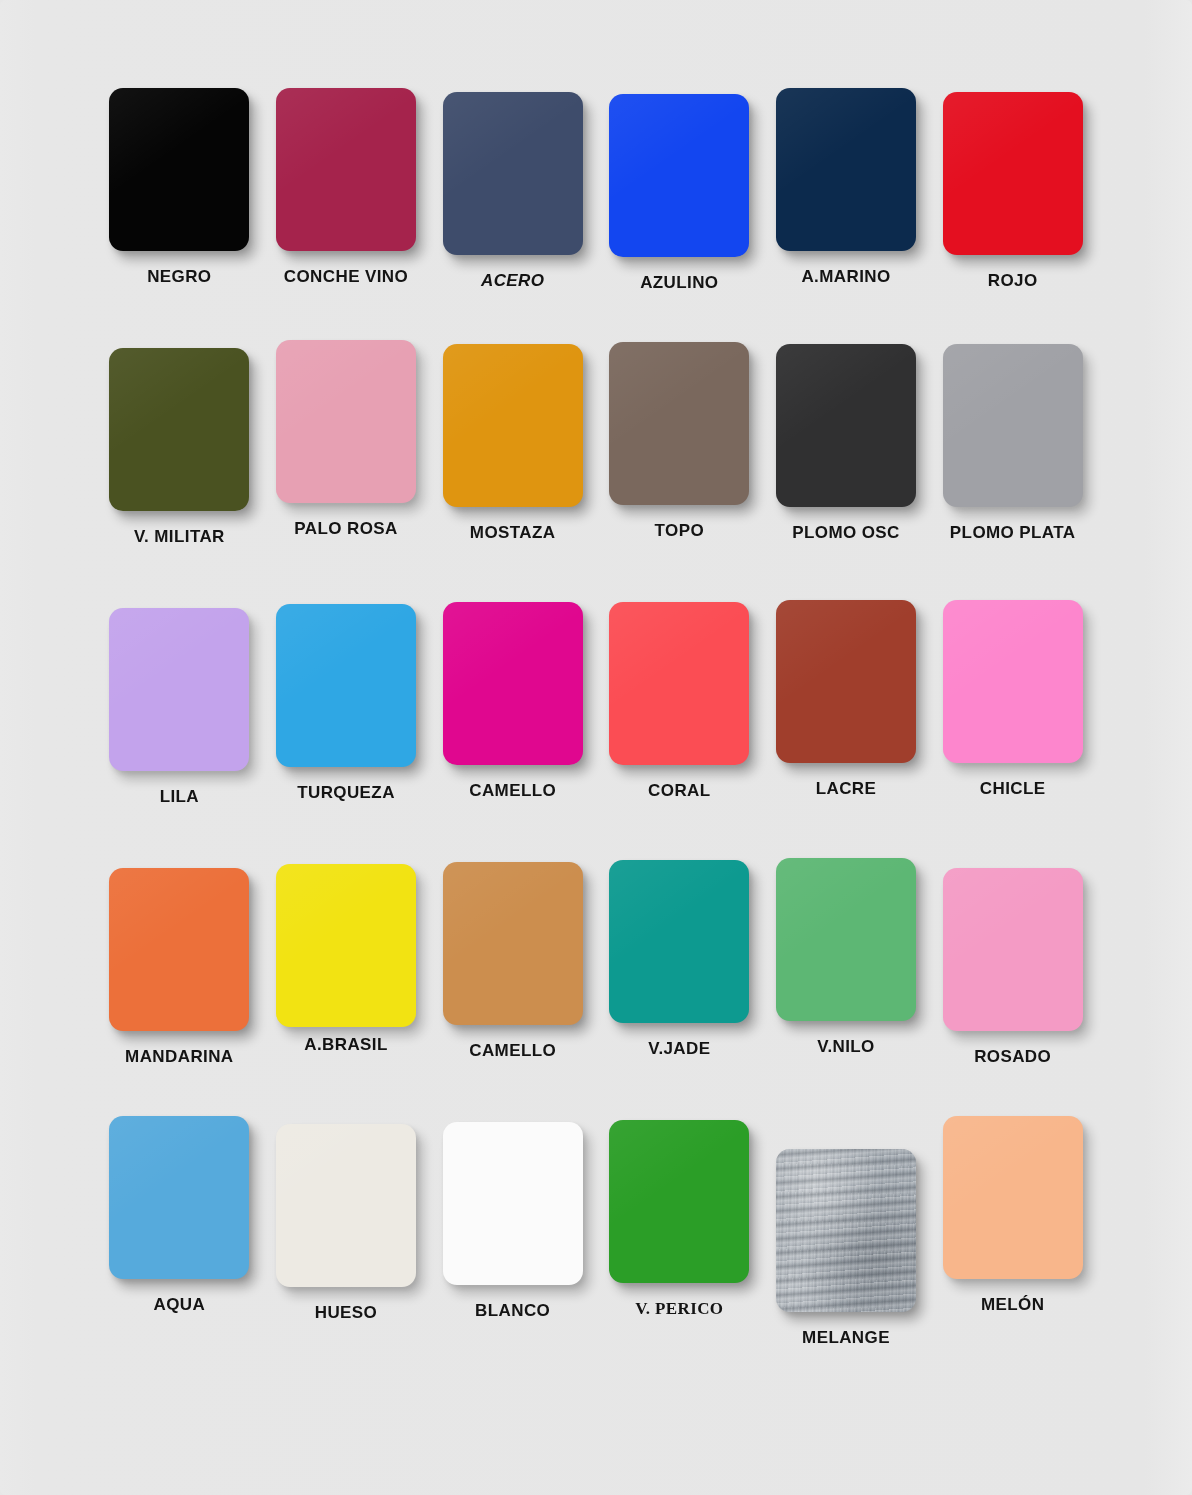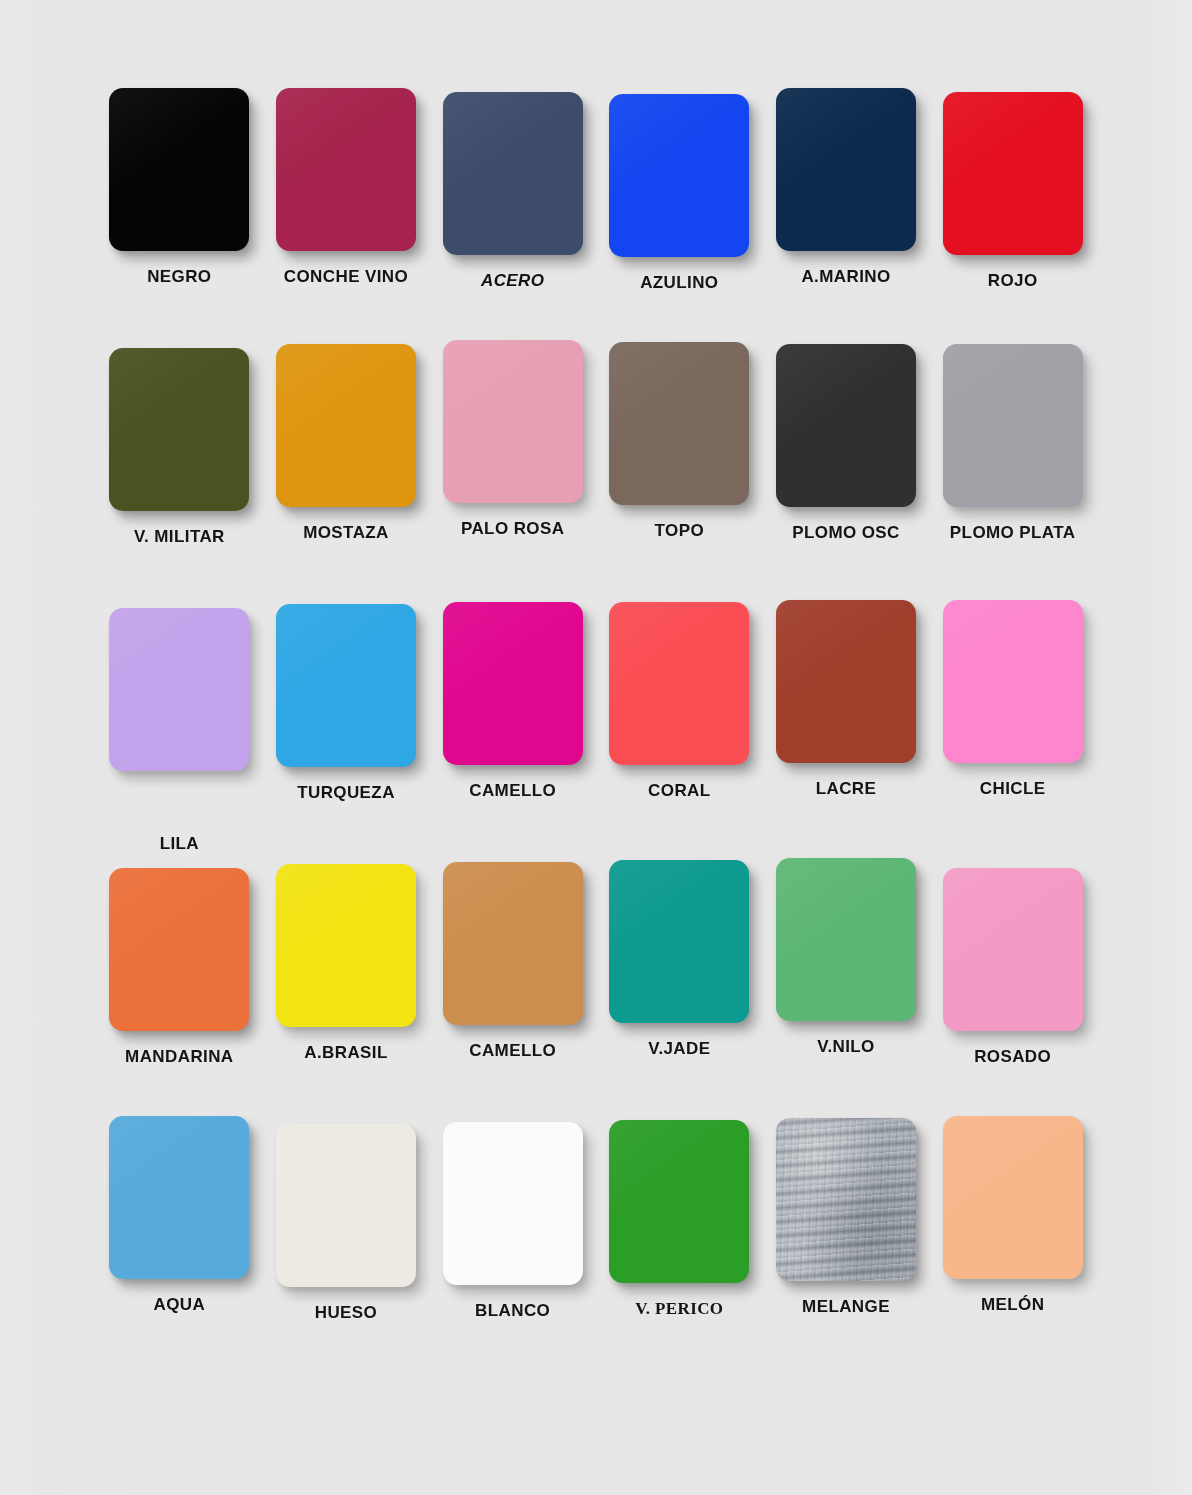--- a/index.html
+++ b/index.html
@@ -130,41 +130,41 @@
         <div class="swatch-label" style="margin-top: 16px;">A.MARINO</div>
       </div>
       <div class="swatch-cell" style="transform: translateY(4px);">
         <div class="swatch-chip" style="background-color: rgb(228, 15, 32);"></div>
         <div class="swatch-label" style="margin-top: 16px;">ROJO</div>
       </div>
       <div class="swatch-cell" style="transform: translateY(0px);">
         <div class="swatch-chip" style="background-color: rgb(74, 82, 33);"></div>
         <div class="swatch-label" style="margin-top: 16px;">V. MILITAR</div>
       </div>
+      <div class="swatch-cell" style="transform: translateY(-8px);">
+        <div class="swatch-chip is-light" style="background-color: rgb(231, 160, 179);"></div>
+        <div class="swatch-label" style="margin-top: 16px;">PALO ROSA</div>
+      </div>
       <div class="swatch-cell" style="transform: translateY(-4px);">
         <div class="swatch-chip" style="background-color: rgb(223, 149, 16);"></div>
         <div class="swatch-label" style="margin-top: 16px;">MOSTAZA</div>
       </div>
-      <div class="swatch-cell" style="transform: translateY(-8px);">
-        <div class="swatch-chip is-light" style="background-color: rgb(231, 160, 179);"></div>
-        <div class="swatch-label" style="margin-top: 16px;">PALO ROSA</div>
-      </div>
       <div class="swatch-cell" style="transform: translateY(-6px);">
         <div class="swatch-chip" style="background-color: rgb(122, 104, 93);"></div>
         <div class="swatch-label" style="margin-top: 16px;">TOPO</div>
       </div>
       <div class="swatch-cell" style="transform: translateY(-4px);">
         <div class="swatch-chip" style="background-color: rgb(48, 48, 49);"></div>
         <div class="swatch-label" style="margin-top: 16px;">PLOMO OSC</div>
       </div>
       <div class="swatch-cell" style="transform: translateY(-4px);">
         <div class="swatch-chip is-light" style="background-color: rgb(160, 161, 166);"></div>
         <div class="swatch-label" style="margin-top: 16px;">PLOMO PLATA</div>
       </div>
-      <div class="swatch-cell" style="transform: translateY(0px); gap: 47px;">
+      <div class="swatch-cell" style="transform: translateY(0px);">
         <div class="swatch-chip is-light" style="background-color: rgb(195, 163, 236);"></div>
         <div class="swatch-label" style="margin-top: 16px;">LILA</div>
       </div>
       <div class="swatch-cell" style="transform: translateY(-4px);">
         <div class="swatch-chip" style="background-color: rgb(47, 167, 228);"></div>
         <div class="swatch-label" style="margin-top: 16px;">TURQUEZA</div>
       </div>
       <div class="swatch-cell" style="transform: translateY(-6px);">
         <div class="swatch-chip" style="background-color: rgb(224, 7, 143);"></div>
         <div class="swatch-label" style="margin-top: 16px;">CAMELLO</div>
@@ -180,21 +180,21 @@
       <div class="swatch-cell" style="transform: translateY(-8px);">
         <div class="swatch-chip is-light" style="background-color: rgb(253, 134, 205);"></div>
         <div class="swatch-label" style="margin-top: 16px; text-align: center;">CHICLE</div>
       </div>
       <div class="swatch-cell" style="transform: translateY(0px);">
         <div class="swatch-chip" style="background-color: rgb(236, 112, 58);"></div>
         <div class="swatch-label" style="margin-top: 16px;">MANDARINA</div>
       </div>
       <div class="swatch-cell" style="transform: translateY(-4px);">
         <div class="swatch-chip is-light" style="background-color: rgb(242, 227, 18);"></div>
-        <div class="swatch-label" style="margin-top: 16px;">A.BRASIL</div>
+        <div class="swatch-label" style="margin-top: 8px;">A.BRASIL</div>
       </div>
       <div class="swatch-cell" style="transform: translateY(-6px);">
         <div class="swatch-chip" style="background-color: rgb(204, 142, 78);"></div>
         <div class="swatch-label" style="margin-top: 16px;">CAMELLO</div>
       </div>
       <div class="swatch-cell" style="transform: translateY(-8px);">
         <div class="swatch-chip" style="background-color: rgb(13, 154, 144);"></div>
         <div class="swatch-label" style="margin-top: 16px;">V.JADE</div>
       </div>
       <div class="swatch-cell" style="transform: translateY(-10px);">
@@ -214,21 +214,21 @@
         <div class="swatch-label" style="margin-top: 16px;">HUESO</div>
       </div>
       <div class="swatch-cell" style="transform: translateY(-6px);">
         <div class="swatch-chip is-light" style="background-color: rgb(251, 251, 251);"></div>
         <div class="swatch-label" style="margin-top: 16px;">BLANCO</div>
       </div>
       <div class="swatch-cell" style="transform: translateY(-8px);">
         <div class="swatch-chip" style="background-color: rgb(43, 158, 39);"></div>
         <div class="swatch-label" style="margin-top: 16px; font-family: Liberation Serif, serif;">V. PERICO</div>
       </div>
-      <div class="swatch-cell" style="transform: translateY(-10px);">
+      <div class="swatch-cell" style="transform: translateY(-10px); justify-content: center;">
         <div class="swatch-chip is-textured" style="background-color: rgb(155, 163, 171);"></div>
         <div class="swatch-label" style="margin-top: 16px;">MELANGE</div>
       </div>
       <div class="swatch-cell" style="transform: translateY(-12px);">
         <div class="swatch-chip is-light" style="background-color: rgb(248, 182, 139);"></div>
         <div class="swatch-label" style="margin-top: 16px;">MELÓN</div>
       </div>
     </div>
 </div>
 

